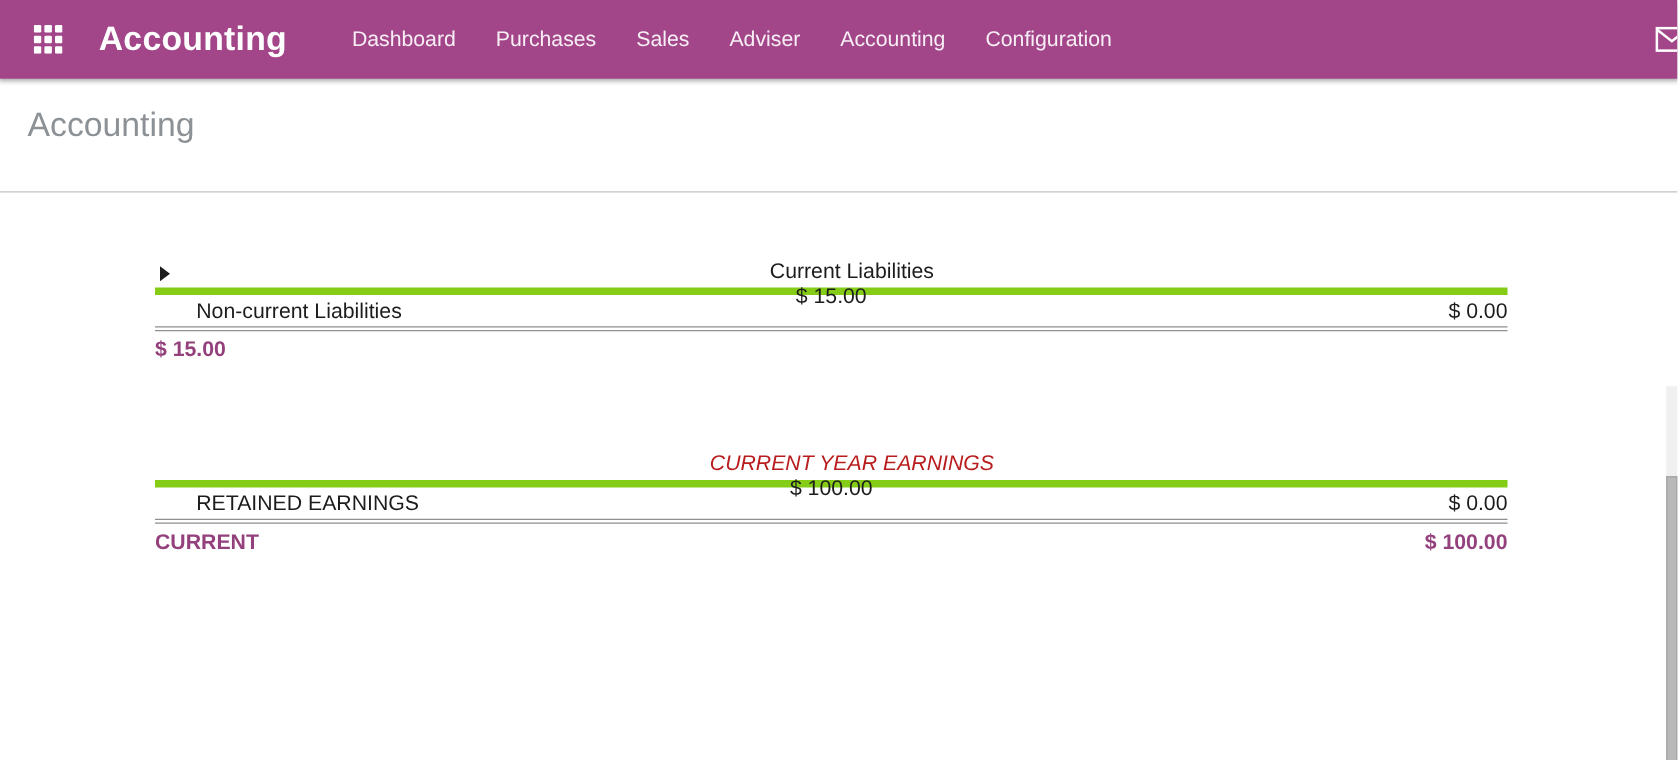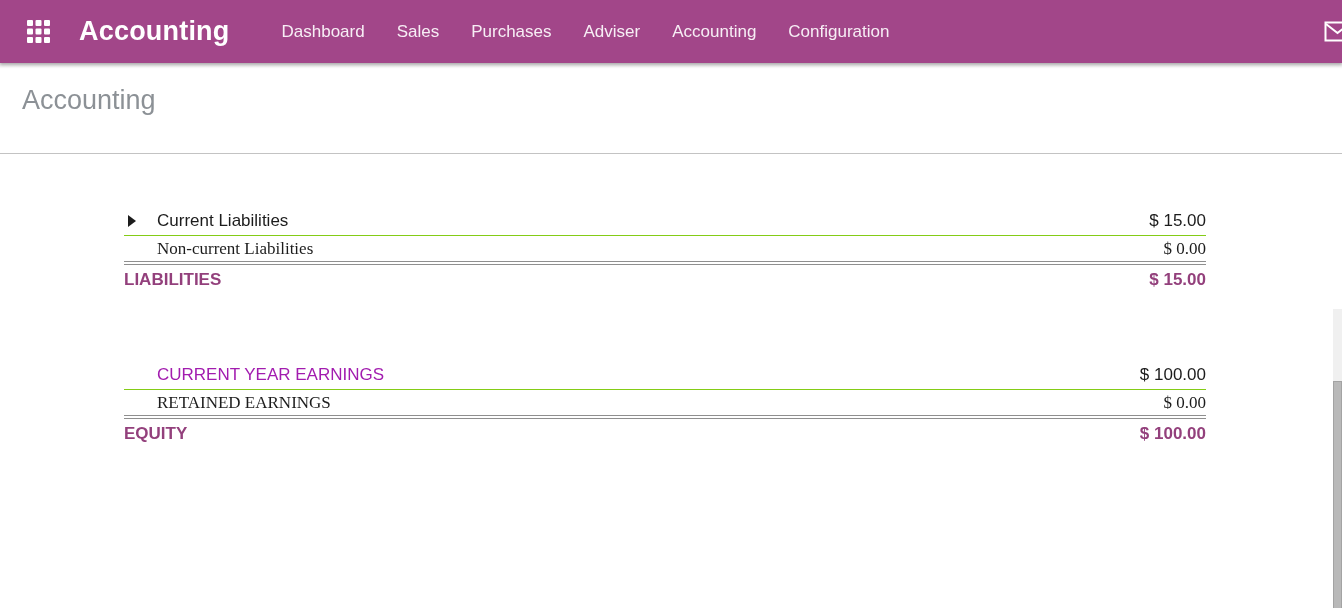--- a/index.html
+++ b/index.html
@@ -40,24 +40,24 @@
 
   
   .content { position: relative; height: 454px; background: #ffffff; }
   .report { position: absolute; left: 124px; top: 53px; width: 1082px; }
 
   .rrow { position: relative; height: 29px; display: flex; align-items: center;
     font-size: 17px; color: #1c1c1c; }
   .rrow .lbl { flex: 1 1 auto; }
   .rrow .amt { flex: 0 0 auto; }
   .indent { padding-left: 33px; }
-  .underline  { border-bottom: 1px solid #84cc16; }
-  .dblline    { border-bottom: 4px double #8f8f8f; font-family: Liberation Serif, serif; }
+  .underline  { border-bottom: 6px solid #84cc16; flex-direction: column; }
+  .dblline    { border-bottom: 4px double #8f8f8f; }
   .total-row  { font-weight: bold; color: #93407c; }
-  .highlight-row .lbl { color: #a21caf; }
+  .highlight-row .lbl { color: #b91c1c; font-style: italic; }
   .caret {
     position: absolute; left: 4px; top: 50%; transform: translateY(-50%);
     width: 0; height: 0;
     border-left: 8px solid #1c1c1c;
     border-top: 6px solid transparent;
     border-bottom: 6px solid transparent;
     cursor: pointer;
   }
   .section-gap { height: 67px; }
 
@@ -86,22 +86,22 @@
           <rect x="17" y="8.5" width="6" height="6" rx="1"></rect>
         <rect x="0" y="17" width="6" height="6" rx="1"></rect>
           <rect x="8.5" y="17" width="6" height="6" rx="1"></rect>
           <rect x="17" y="17" width="6" height="6" rx="1"></rect>
       </g>
     </svg>
   </div>
   <div class="nav-title">Accounting</div>
   <div class="nav-menu">
     <div class="nav-item">Dashboard</div>
+    <div class="nav-item">Purchases</div>
     <div class="nav-item">Sales</div>
-    <div class="nav-item">Purchases</div>
     <div class="nav-item">Adviser</div>
     <div class="nav-item">Accounting</div>
     <div class="nav-item">Configuration</div>
   </div>
   <div class="nav-spacer"></div>
   <div class="mail-btn">
     <svg width="27" height="21" viewBox="0 0 27 21">
       <rect x="1.5" y="1.5" width="24" height="18" fill="none" stroke="#ffffff" stroke-width="2"></rect>
       <polyline points="2,3 13.5,12 25,3" fill="none" stroke="#ffffff" stroke-width="2"></polyline>
     </svg>
@@ -118,36 +118,35 @@
     <div class="rrow underline">
       <span class="caret"></span>
       <span class="lbl indent">Current Liabilities</span>
       <span class="amt">$ 15.00</span>
     </div>
     <div class="rrow dblline">
       <span class="lbl indent">Non-current Liabilities</span>
       <span class="amt">$ 0.00</span>
     </div>
     <div class="rrow total-row">
-      <span class="lbl">LIABILITIES</span>
       <span class="amt">$ 15.00</span>
     </div>
 
     <div class="section-gap"></div>
 
     <div class="rrow underline highlight-row">
       <span class="lbl indent">CURRENT YEAR EARNINGS</span>
       <span class="amt">$ 100.00</span>
     </div>
     <div class="rrow dblline">
       <span class="lbl indent">RETAINED EARNINGS</span>
       <span class="amt">$ 0.00</span>
     </div>
     <div class="rrow total-row">
-      <span class="lbl">EQUITY</span>
+      <span class="lbl">CURRENT</span>
       <span class="amt">$ 100.00</span>
     </div>
 
   </div>
 
   <div class="scroll-track">
     <div class="scroll-thumb"></div>
   </div>
 </div>
 

